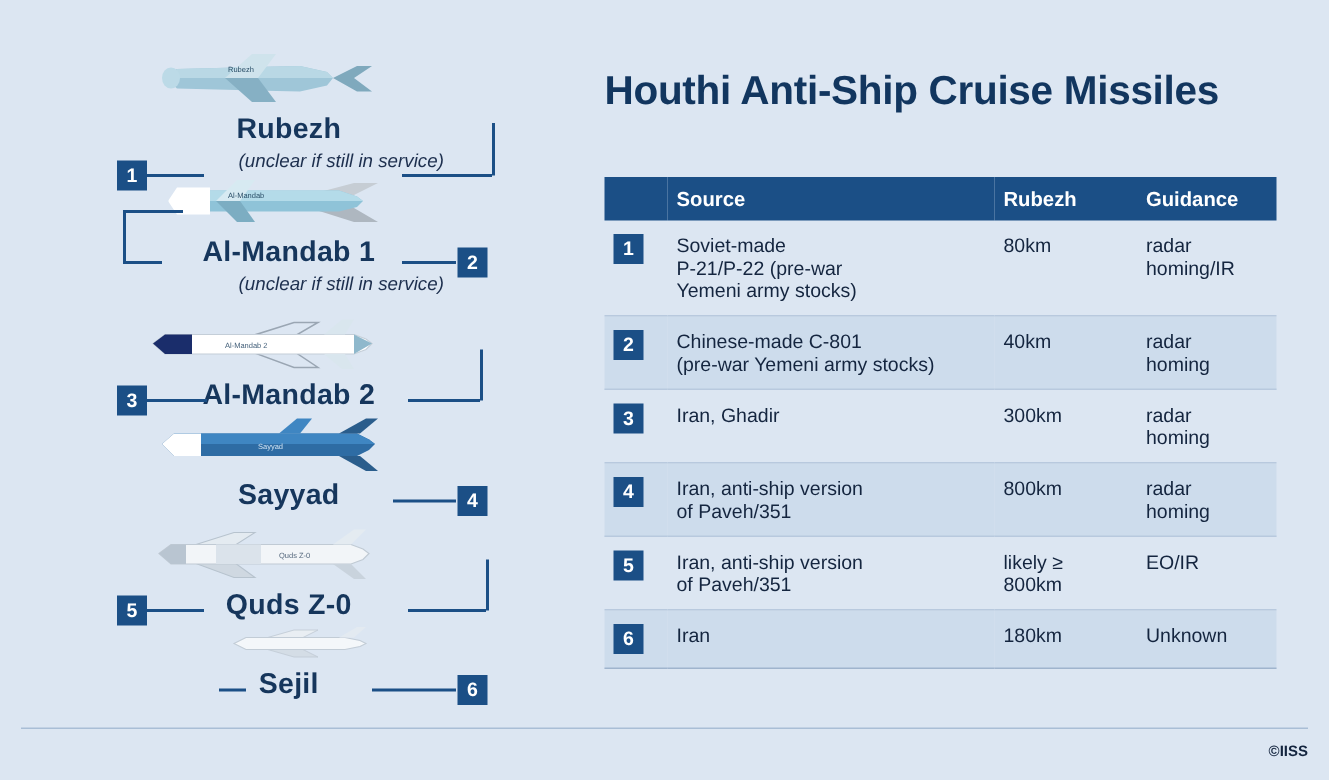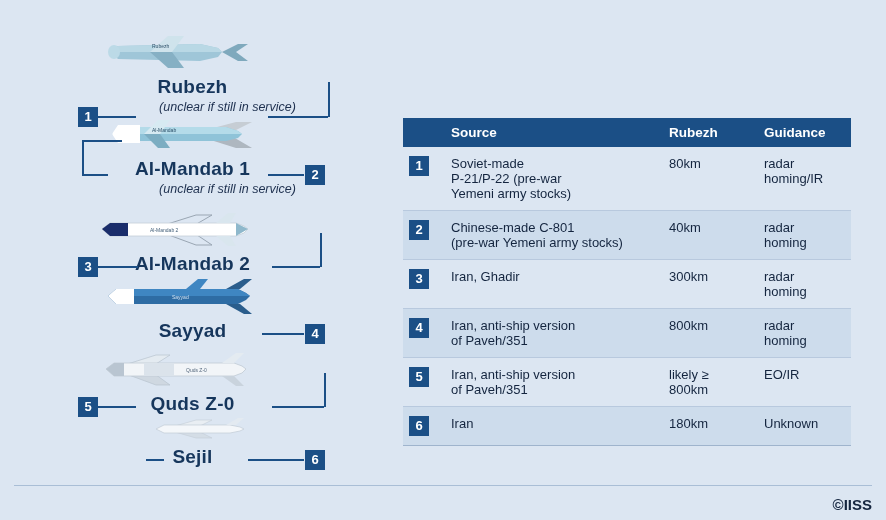--- a/index.html
+++ b/index.html
@@ -153,21 +153,21 @@
     position: absolute;
     left: 14px;
     top: 496px;
     font-size: 12px;
     color: #14253f;
   }
   .credit {
     position: absolute;
     right: 14px;
     top: 496px;
-    font-size: 15px;
+    font-size: 10px;
     font-weight: bold;
     color: #14253f;
   }
 </style>
 </head>
 <body>
 
 <div class="page">
 
   <div class="left-panel">
@@ -295,20 +295,21 @@
       </div>
       <div class="missile-name" style="top:34px;">Sejil</div>
       <div class="num-badge" style="left:305px; top:38px;">6</div>
       <div class="leader leader-h" style="left:248px; top:47px; width:56px;"></div>
       <div class="leader leader-h" style="left:146px; top:47px; width:18px;"></div>
     </div>
 
   </div>
 
   <div class="right-panel">
+    <div class="title">Houthi Anti-Ship Cruise Missiles</div>
 
     <table class="data">
       <colgroup>
         <col class="col-num">
         <col class="col-origin">
         <col class="col-range">
         <col class="col-guid">
       </colgroup>
       <thead>
         <tr>

